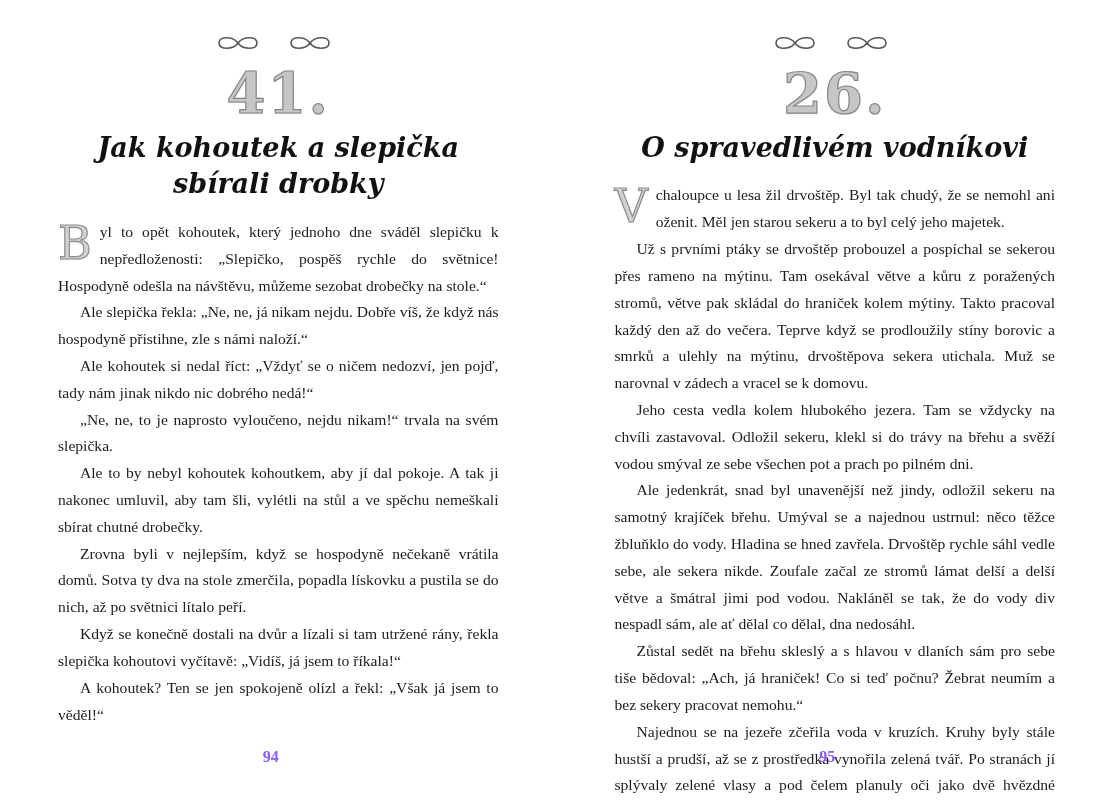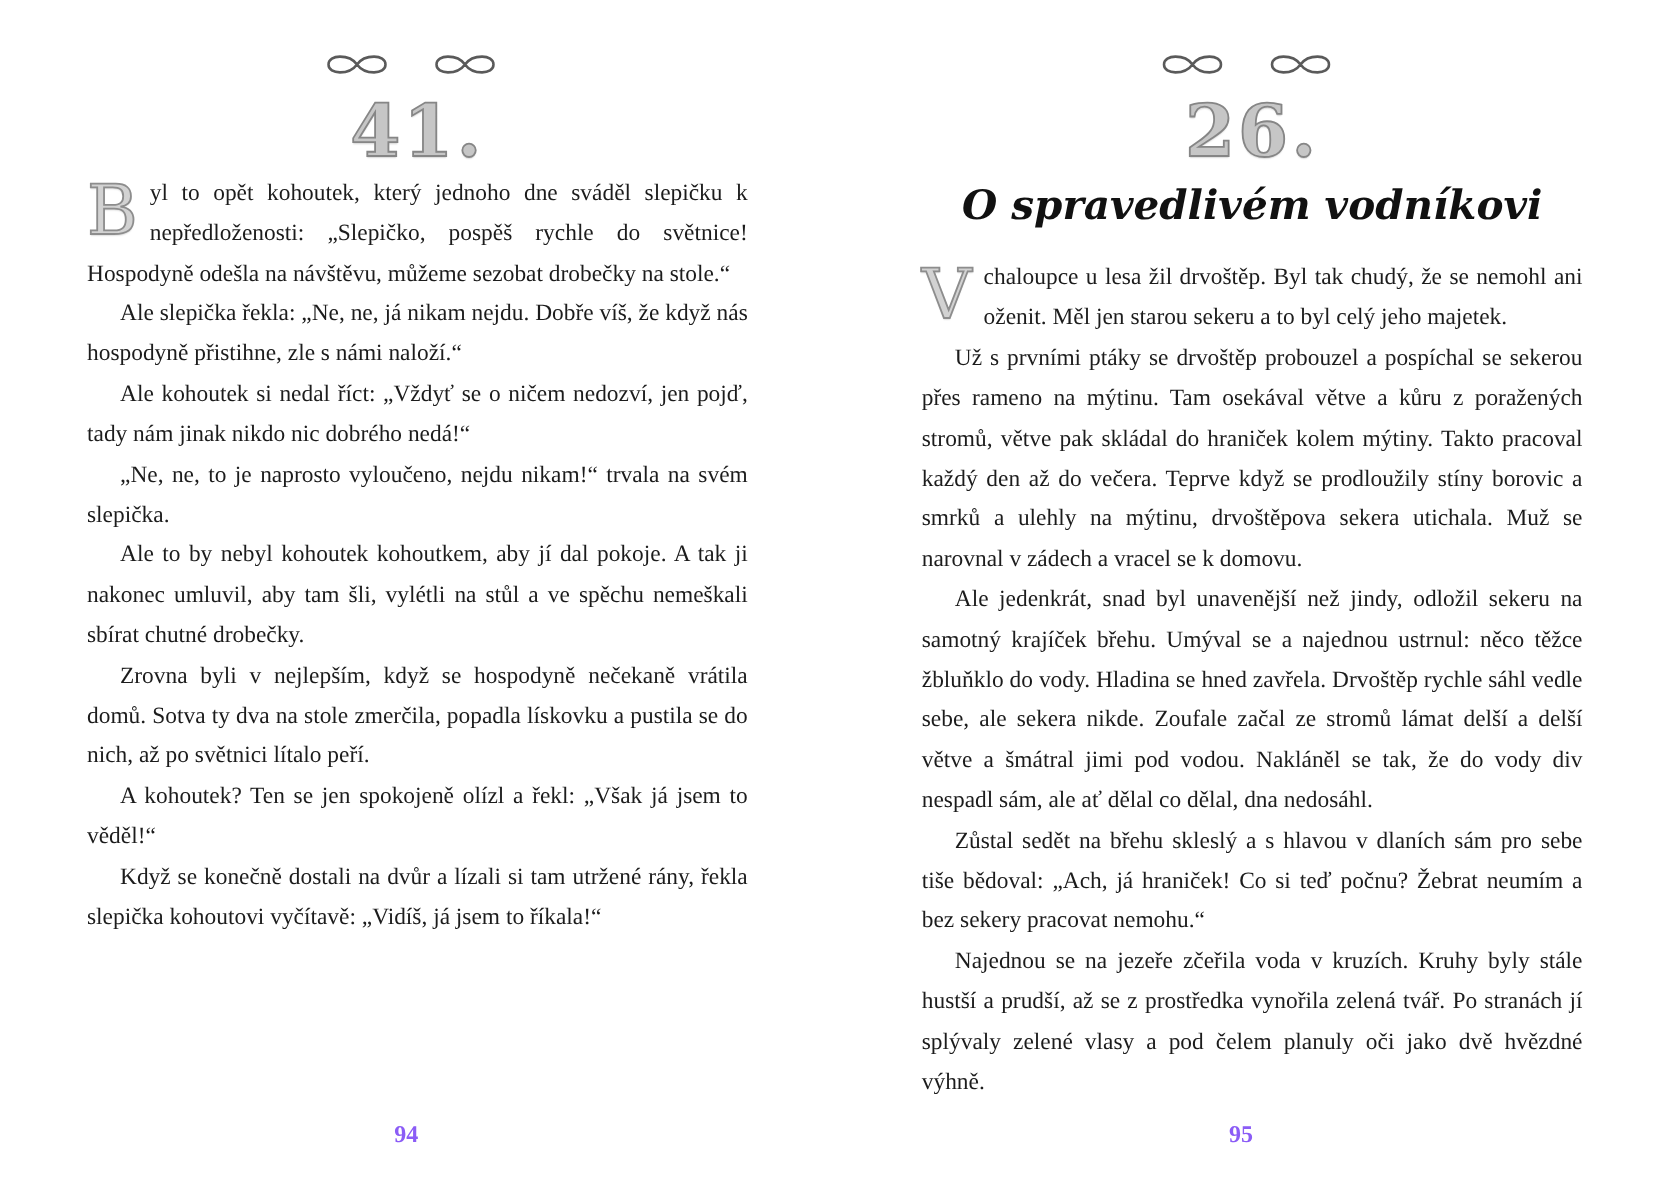--- a/index.html
+++ b/index.html
@@ -14,21 +14,21 @@
   .page {
     width:556.5px; height:800px;
     padding:26px 58px 0 58px;
     position:relative;
   }
   .ornament { text-align:center; height:26px; margin-top:6px; }
   .ornament svg { display:inline-block; }
   .chapter-number {
     text-align:center;
     font-family:"DejaVu Serif", serif;
-    font-size:48px;
+    font-size:56px;
     font-weight:bold;
     letter-spacing:2px;
     color:#c6c6c6;
     -webkit-text-stroke:1.2px #868686;
     text-shadow:0 1px 1px rgba(0,0,0,0.15);
     margin-top:2px;
   }
   .chapter-title {
     text-align:center;
     font-family:"DejaVu Serif", serif;
@@ -71,47 +71,52 @@
 <div class="spread">
 
   <section class="page">
     <div class="ornament">
       <svg width="130" height="22" viewBox="0 0 130 22">
         <path d="M6,11 C6,4 20,4 25,11 C30,18 44,18 44,11 C44,4 30,4 25,11 C20,18 6,18 6,11 Z" fill="none" stroke="#5a5a5a" stroke-width="1.7"></path>
         <path d="M78,11 C78,4 92,4 97,11 C102,18 116,18 116,11 C116,4 102,4 97,11 C92,18 78,18 78,11 Z" fill="none" stroke="#5a5a5a" stroke-width="1.7"></path>
       </svg>
     </div>
     <div class="chapter-number">41.</div>
+    <h1 class="chapter-title">
+      <span>Jak kohoutek a slepička</span><br>
+      <span>sbírali drobky</span>
+    </h1>
     <div class="body-text">
       <p class="first"><span class="dropcap">B</span><span>yl to opět kohoutek, který jednoho dne sváděl slepičku k nepředloženosti: „Slepičko, pospěš rychle do světnice! Hospodyně odešla na návštěvu, můžeme sezobat drobečky na stole.“</span></p>
       <p>Ale slepička řekla: „Ne, ne, já nikam nejdu. Dobře víš, že když nás hospodyně přistihne, zle s námi naloží.“</p>
       <p>Ale kohoutek si nedal říct: „Vždyť se o ničem nedozví, jen pojď, tady nám jinak nikdo nic dobrého nedá!“</p>
       <p>„Ne, ne, to je naprosto vyloučeno, nejdu nikam!“ trvala na svém slepička.</p>
       <p>Ale to by nebyl kohoutek kohoutkem, aby jí dal pokoje. A tak ji nakonec umluvil, aby tam šli, vylétli na stůl a ve spěchu nemeškali sbírat chutné drobečky.</p>
       <p>Zrovna byli v nejlepším, když se hospodyně nečekaně vrátila domů. Sotva ty dva na stole zmerčila, popadla lískovku a pustila se do nich, až po světnici lítalo peří.</p>
+      <p>Když se konečně dostali na dvůr a lízali si tam utržené rány, řekla slepička kohoutovi vyčítavě: „Vidíš, já jsem to říkala!“</p>
       <p>A kohoutek? Ten se jen spokojeně olízl a řekl: „Však já jsem to věděl!“</p>
-      <p>Když se konečně dostali na dvůr a lízali si tam utržené rány, řekla slepička kohoutovi vyčítavě: „Vidíš, já jsem to říkala!“</p>
     </div>
     <div class="page-number">94</div>
   </section>
 
   <section class="page">
     <div class="ornament">
       <svg width="130" height="22" viewBox="0 0 130 22">
         <path d="M6,11 C6,4 20,4 25,11 C30,18 44,18 44,11 C44,4 30,4 25,11 C20,18 6,18 6,11 Z" fill="none" stroke="#5a5a5a" stroke-width="1.7"></path>
         <path d="M78,11 C78,4 92,4 97,11 C102,18 116,18 116,11 C116,4 102,4 97,11 C92,18 78,18 78,11 Z" fill="none" stroke="#5a5a5a" stroke-width="1.7"></path>
       </svg>
     </div>
     <div class="chapter-number">26.</div>
     <h1 class="chapter-title">
       <span>O spravedlivém vodníkovi</span>
     </h1>
     <div class="body-text">
       <p class="first"><span class="dropcap">V</span><span>chaloupce u lesa žil drvoštěp. Byl tak chudý, že se nemohl ani oženit. Měl jen starou sekeru a to byl celý jeho majetek.</span></p>
       <p>Už s prvními ptáky se drvoštěp probouzel a pospíchal se sekerou přes rameno na mýtinu. Tam osekával větve a kůru z poražených stromů, větve pak skládal do hraniček kolem mýtiny. Takto pracoval každý den až do večera. Teprve když se prodloužily stíny borovic a smrků a ulehly na mýtinu, drvoštěpova sekera utichala. Muž se narovnal v zádech a vracel se k domovu.</p>
+      <p>Jeho cesta vedla kolem hlubokého jezera. Tam se vždycky na chvíli zastavoval. Odložil sekeru, klekl si do trávy na břehu a svěží vodou smýval ze sebe všechen pot a prach po pilném dni.</p>
       <p>Ale jedenkrát, snad byl unavenější než jindy, odložil sekeru na samotný krajíček břehu. Umýval se a najednou ustrnul: něco těžce žbluňklo do vody. Hladina se hned zavřela. Drvoštěp rychle sáhl vedle sebe, ale sekera nikde. Zoufale začal ze stromů lámat delší a delší větve a šmátral jimi pod vodou. Nakláněl se tak, že do vody div nespadl sám, ale ať dělal co dělal, dna nedosáhl.</p>
       <p>Zůstal sedět na břehu skleslý a s hlavou v dlaních sám pro sebe tiše bědoval: „Ach, já hraniček! Co si teď počnu? Žebrat neumím a bez sekery pracovat nemohu.“</p>
       <p>Najednou se na jezeře zčeřila voda v kruzích. Kruhy byly stále hustší a prudší, až se z prostředka vynořila zelená tvář. Po stranách jí splývaly zelené vlasy a pod čelem planuly oči jako dvě hvězdné výhně.</p>
     </div>
     <div class="page-number">95</div>
   </section>
 
 </div>
 
 </body></html>

